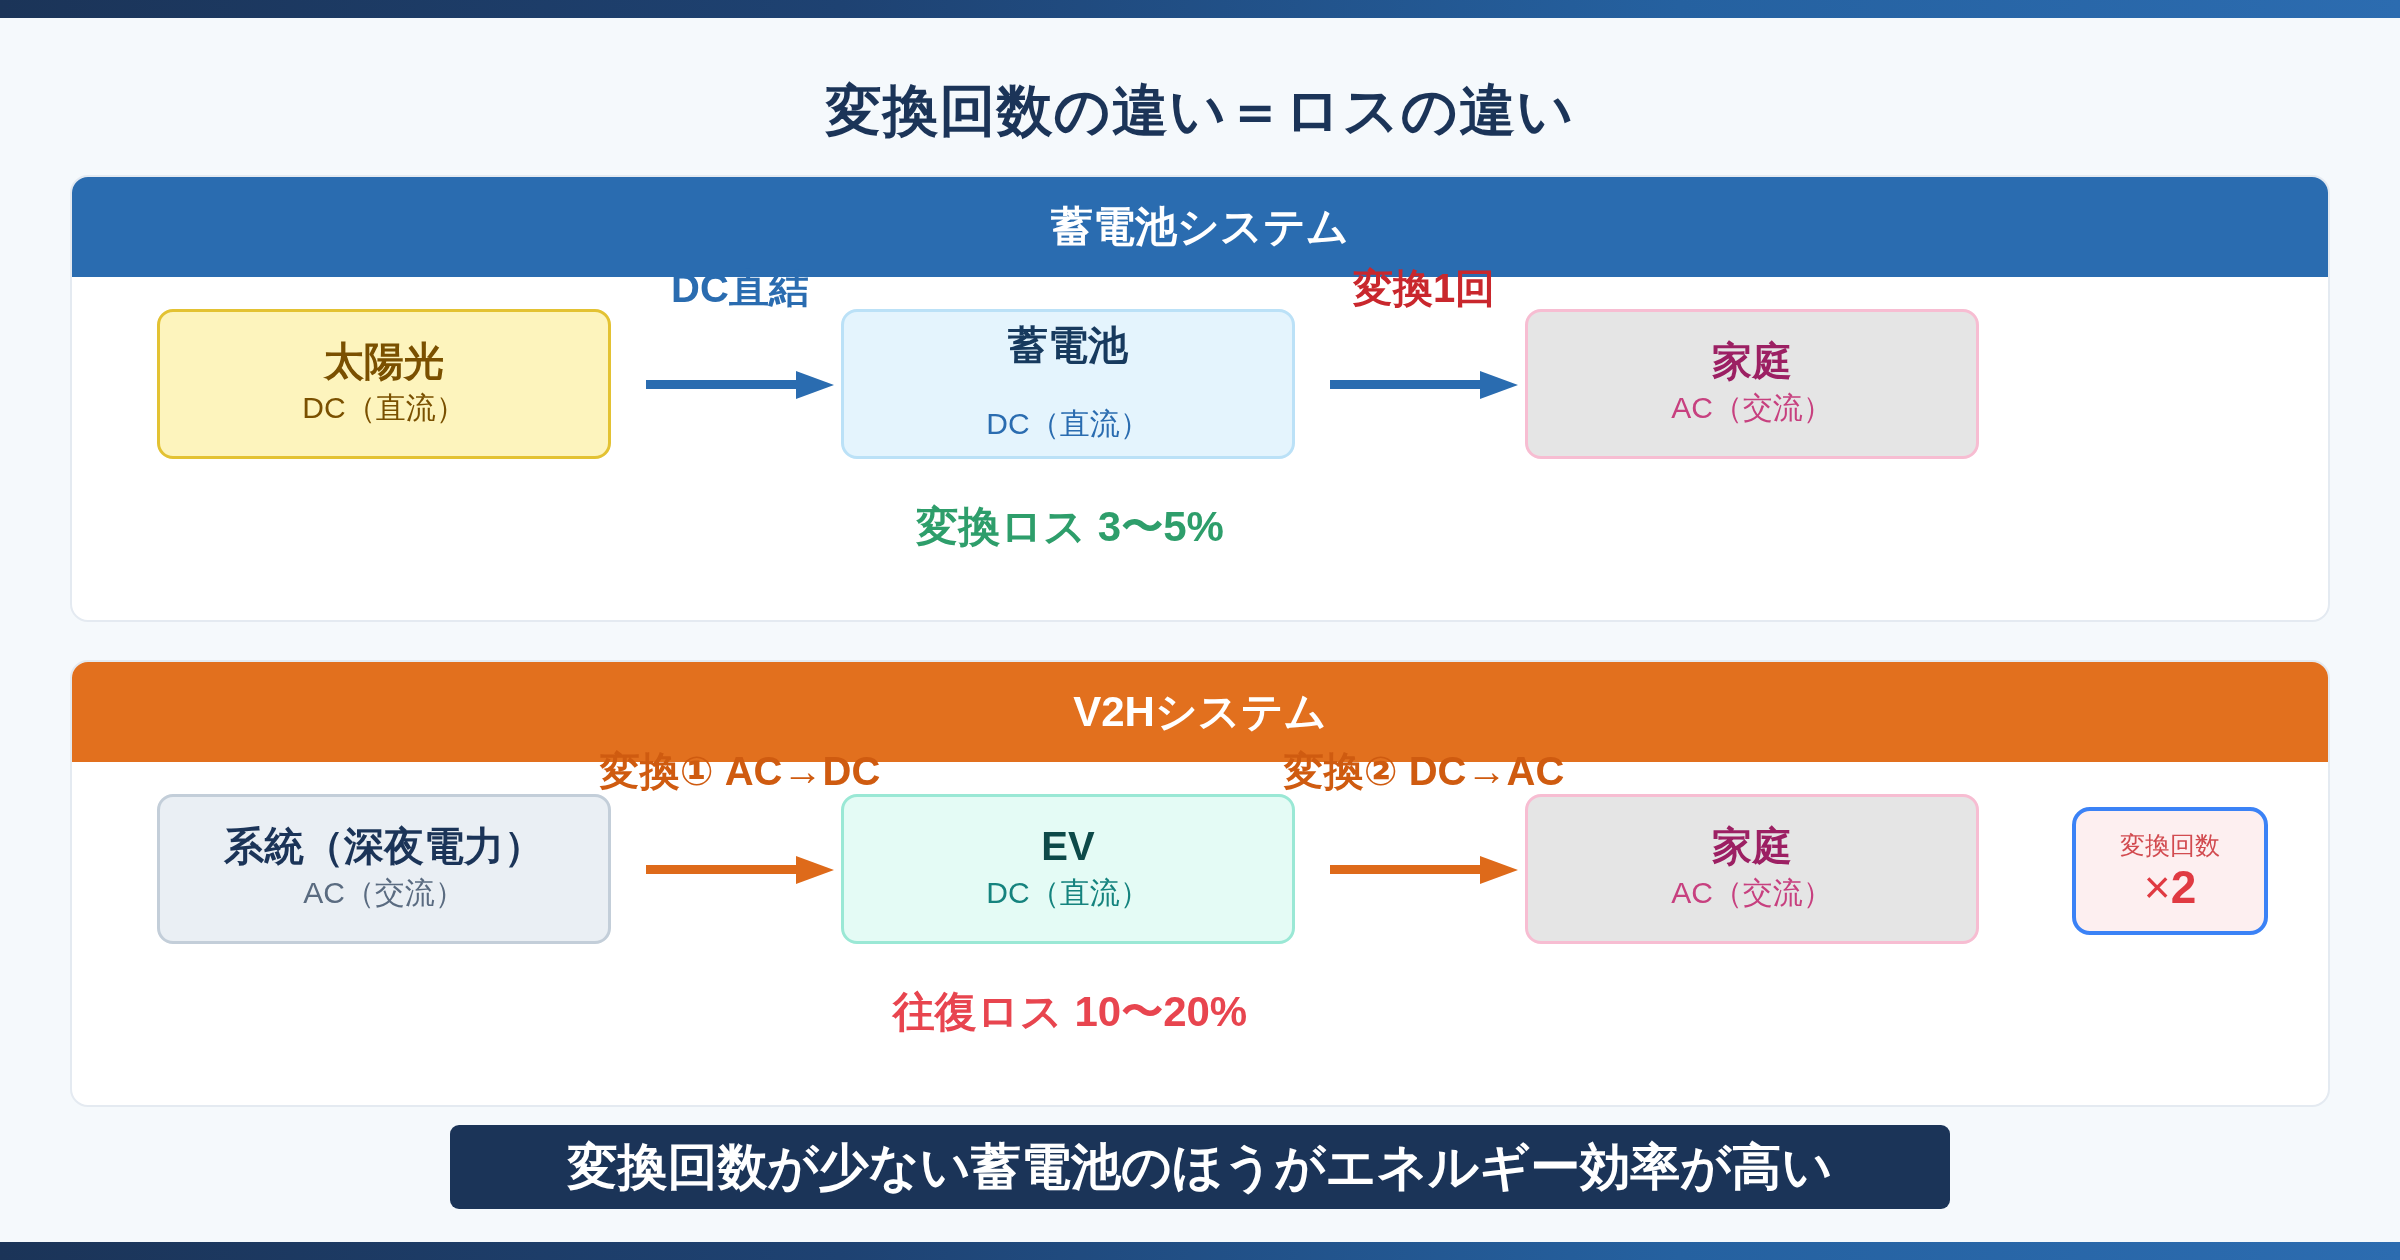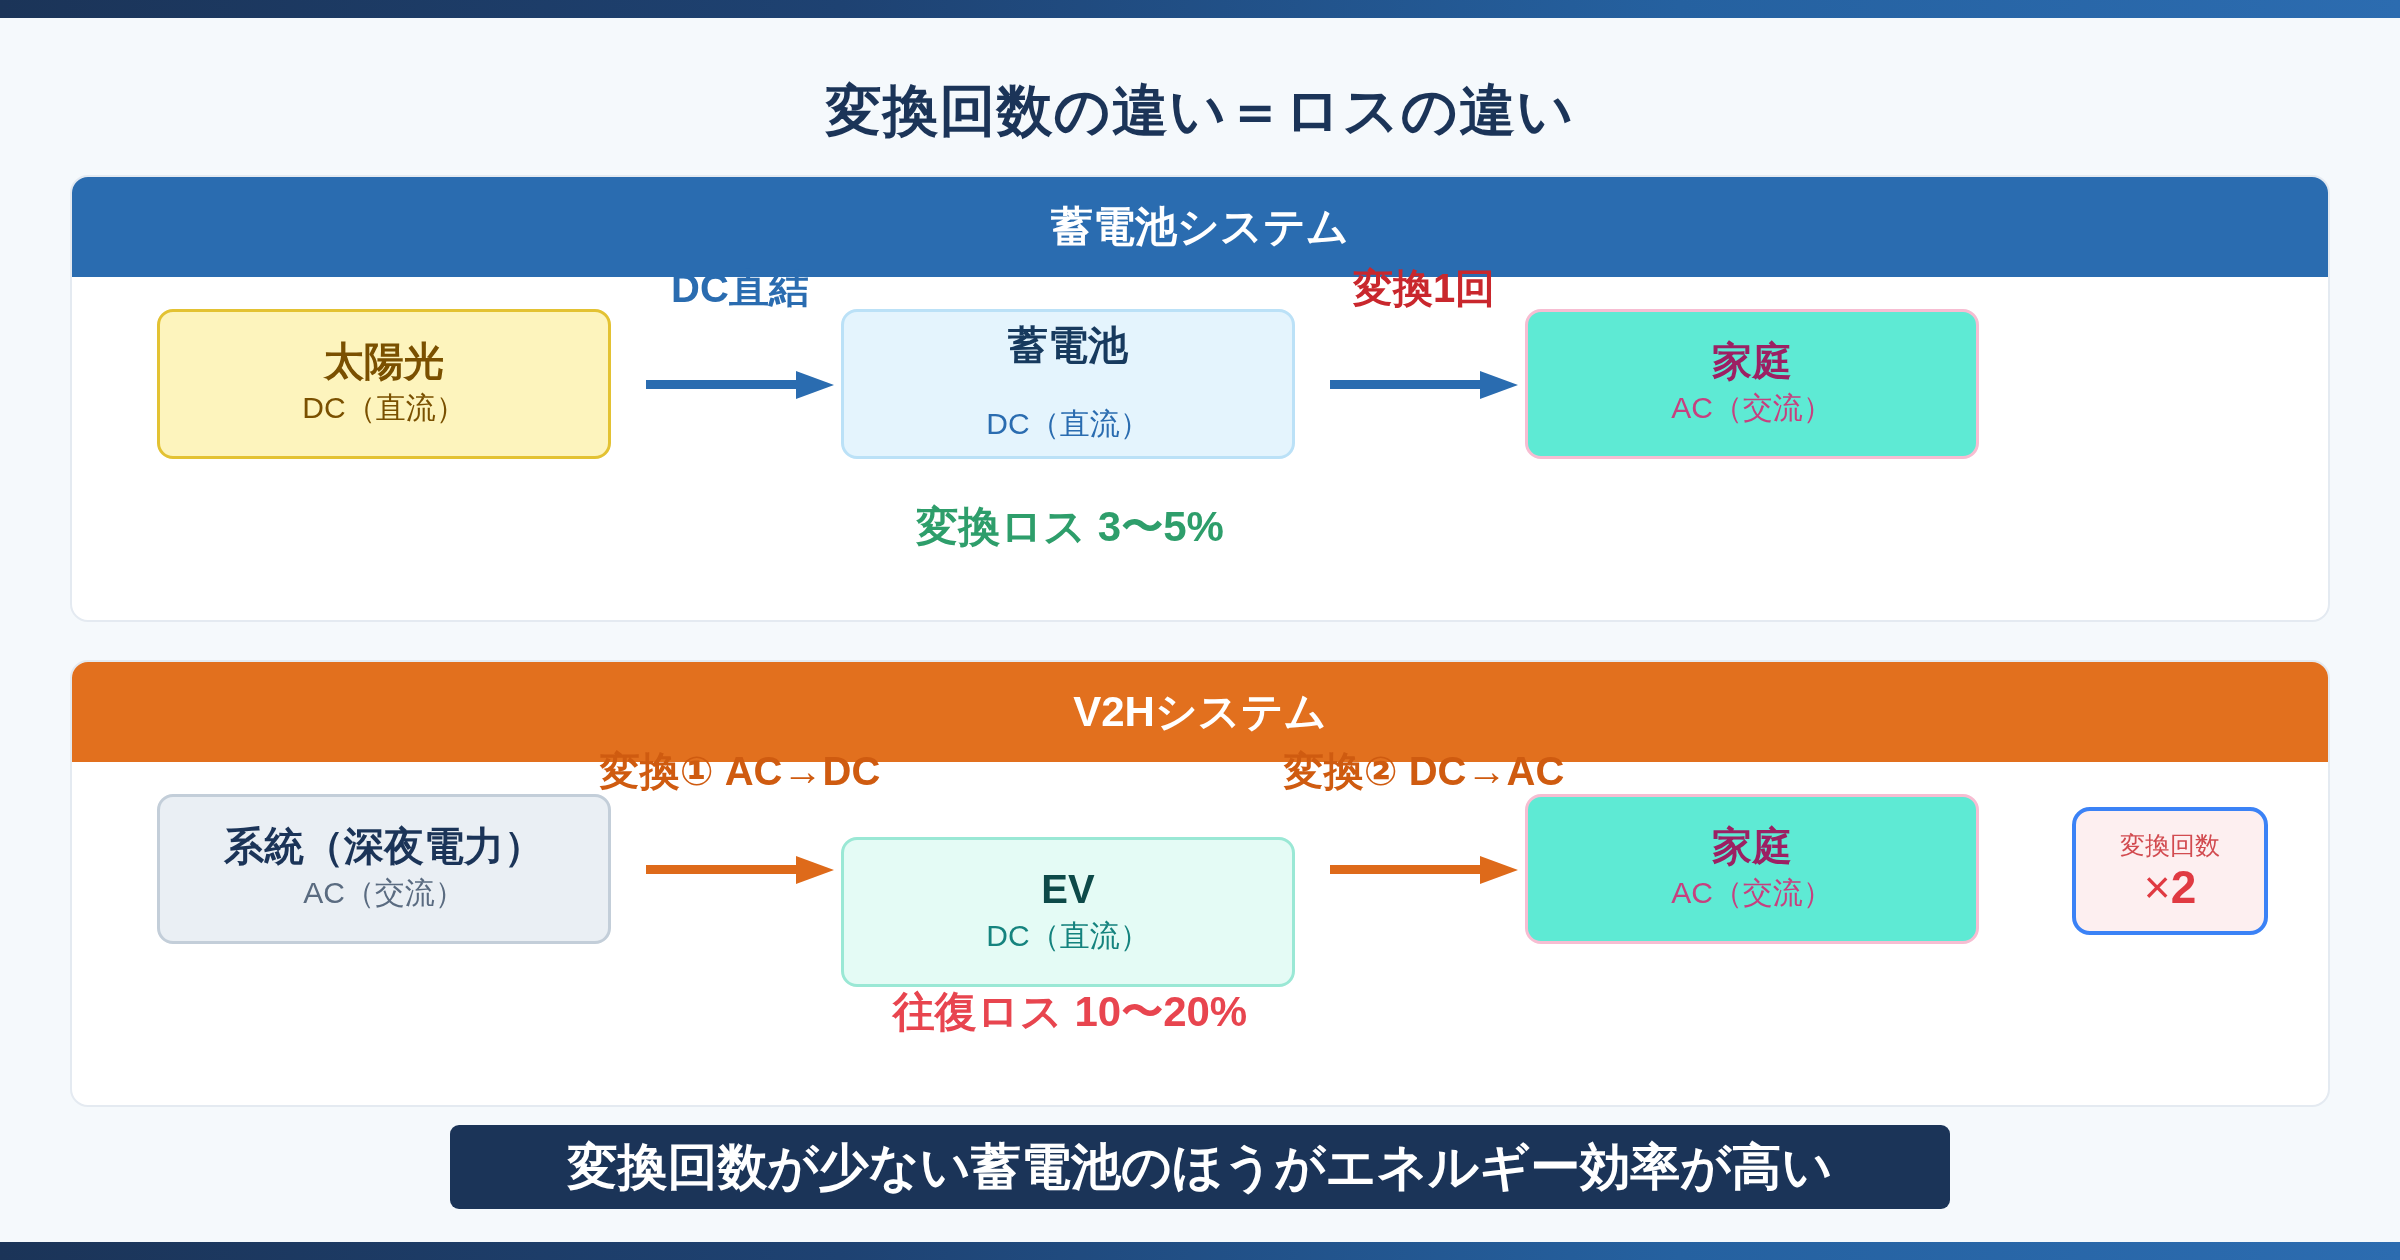--- a/index.html
+++ b/index.html
@@ -109,29 +109,29 @@
 
   
   .node.solar   { background: #fdf4bd; border-color: #e3c233; }
   .node.solar .node-title { color: #7a5000; }
   .node.solar .node-sub   { color: #7a5000; }
 
   .node.battery { background: #e4f4fd; border-color: #bbe1f7; gap: 32px; }
   .node.battery .node-title { color: #173a5e; }
   .node.battery .node-sub   { color: #2a6cb0; }
 
-  .node.home    { background: #5eead4; border-color: #f7bdd2; }
+  .node.home    { background: #e5e5e5; border-color: #f7bdd2; }
   .node.home .node-title { color: #9c2063; }
   .node.home .node-sub   { color: #c7407f; }
 
   .node.grid    { background: #eaeff4; border-color: #c3ced9; }
   .node.grid .node-title { color: #1b3458; }
   .node.grid .node-sub   { color: #5a6b80; }
 
-  .node.ev      { background: #e4fbf5; border-color: #9ae8d5; margin-top: 43px; }
+  .node.ev      { background: #e4fbf5; border-color: #9ae8d5; }
   .node.ev .node-title { color: #0d4a49; }
   .node.ev .node-sub   { color: #15837e; }
 
   
   .arrow {
     position: absolute;
     top: 68px;
     width: 188px;
     height: 14px;
   }

